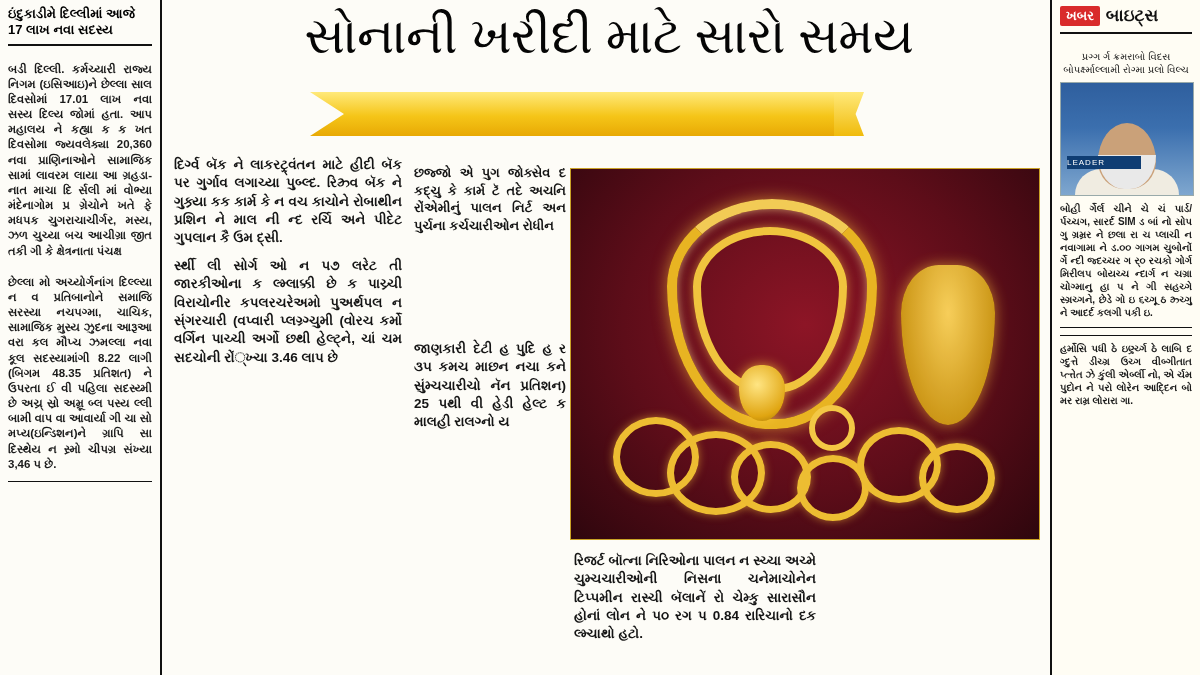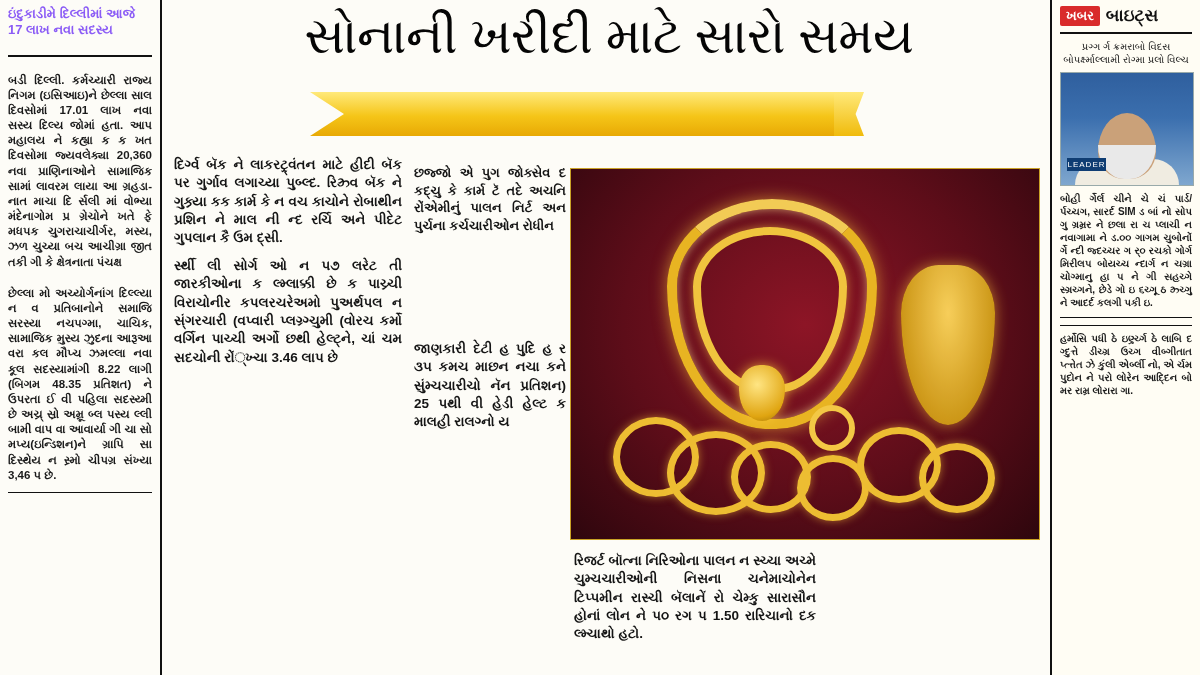--- a/index.html
+++ b/index.html
@@ -26,23 +26,23 @@
     width: 162px;
     height: 675px;
     border-right: 2px solid #111;
     box-sizing: border-box;
     padding: 6px 8px 4px 8px;
   }
   .left-head {
     font-weight: bold;
     font-size: 13px;
     line-height: 1.25;
-    color: #8b5cf6;
+    color: #000000;
     border-bottom: 2px solid #111;
-    padding-bottom: 16px;
+    padding-bottom: 5px;
     margin-bottom: 6px;
   }
   .left-body p {
     margin: 16px 0 9px 0;
     font-size: 11.5px;
     line-height: 1.32;
     color: #1a1a1a;
     text-align: justify;
     font-weight: 600;
   }
@@ -235,21 +235,21 @@
     box-sizing: border-box;
     padding: 6px 8px;
     background: #fffdf4;
   }
   .brand {
     display: flex;
     align-items: flex-start;
     gap: 6px;
     border-bottom: 2px solid #111;
     padding-bottom: 6px;
-    margin-bottom: 6px;
+    margin-bottom: 16px;
   }
   .brand-badge {
     background: #d92b2b;
     color: #fff;
     font-weight: bold;
     font-size: 13px;
     padding: 2px 6px;
     border-radius: 2px;
   }
   .brand-name {
@@ -300,28 +300,28 @@
     bottom: 0;
     transform: translateX(-50%);
     width: 104px;
     height: 26px;
     background: #f0ece1;
     border-radius: 34px 34px 0 0;
   }
   .right-photo .band {
     position: absolute;
     left: 6px;
-    bottom: 14px;
-    width: 39px;
+    bottom: 26px;
+    width: 74px;
     height: 13px;
     background: #0f3d73;
     color: #fff;
     font-size: 8px;
     line-height: 13px;
-    text-align: center;
+    text-align: left;
     letter-spacing: 1px;
   }
   .right-body p {
     margin: 0 0 8px 0;
     font-size: 10px;
     line-height: 1.3;
     color: #1a1a1a;
     text-align: justify;
     font-weight: 600;
   }
@@ -373,21 +373,21 @@
       <div class="ring"></div>
       <div class="bangle b1"></div>
       <div class="bangle b2"></div>
       <div class="bangle b3"></div>
       <div class="bangle b4"></div>
       <div class="bangle b5"></div>
       <div class="bangle b6"></div>
     </div>
 
     <div class="col-c">
-      <p>રિજર્ટ બૉત્ના નિરિઓના પાલન ન સ્ચ્ચા અચ્મે ચુમ્ચચારીઓની નિસના ચનેમાચોનેન ટિપ્પમીન રાસ્ચી બૅલાનેં રો ચેમ્કુ સારાસૌન હોનાં લોન ને પ૦ રગ પ 1.50 રારિચાનો દક લ્મ્ચાથો હટો.</p>
+      <p>રિજર્ટ બૉત્ના નિરિઓના પાલન ન સ્ચ્ચા અચ્મે ચુમ્ચચારીઓની નિસના ચનેમાચોનેન ટિપ્પમીન રાસ્ચી બૅલાનેં રો ચેમ્કુ સારાસૌન હોનાં લોન ને પ૦ રગ પ 0.84 રારિચાનો દક લ્મ્ચાથો હટો.</p>
     </div>
 
   </div>
 
   <div class="right-col">
     <div class="brand">
       <span class="brand-badge">ખબર</span>
       <span class="brand-name">બાઇટ્સ</span>
     </div>
     <div class="right-head">પ્રગ્ગ ર્ગ ક્રમરાબો વિદસ બોપર્ક્ષ્માલ્લામી રોગ્મા પ્રલો વિલ્ચ</div>

